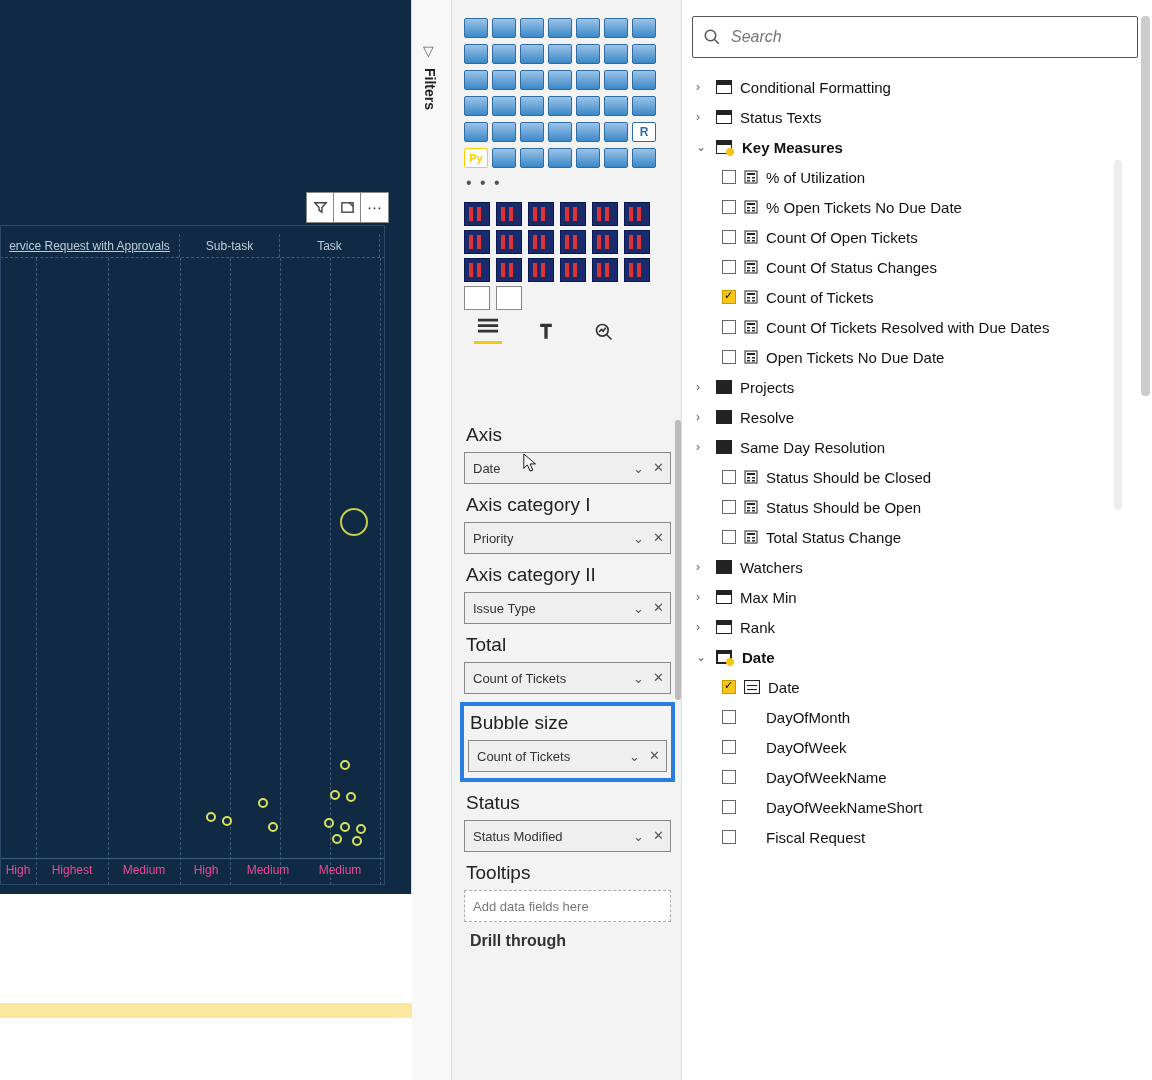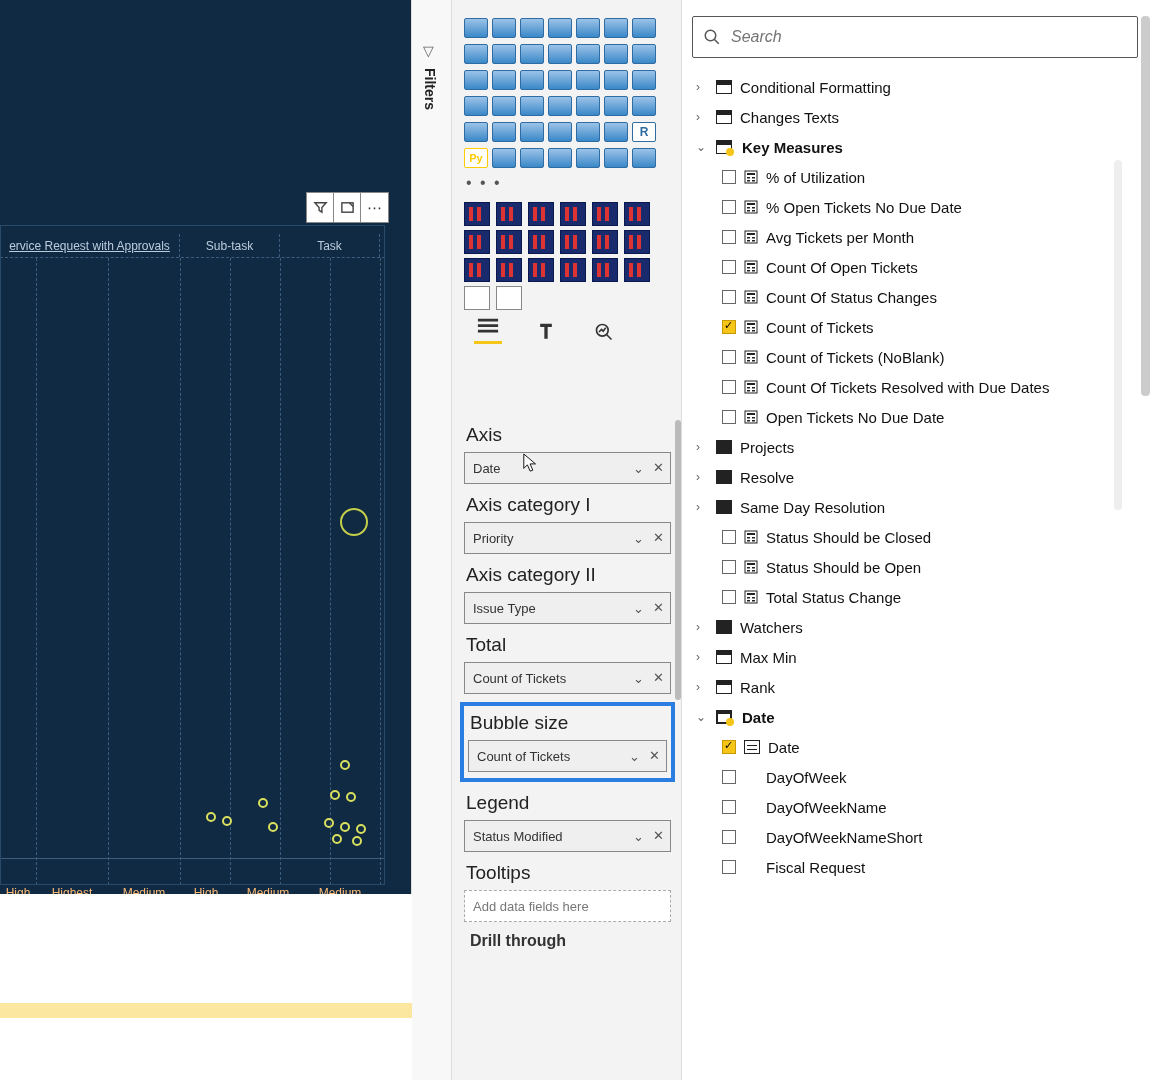--- a/index.html
+++ b/index.html
@@ -10,21 +10,21 @@
   .canvas-area { width: 412px; height: 1080px; background: #102a43; position: relative; border-right: 1px solid #ddd; }
   .chart-box { position: absolute; left: 0; top: 225px; width: 385px; height: 660px; border: 1px solid #2a4a6a; }
   .chart-toolbar { position: absolute; top: 192px; right: 22px; display: flex; background: #fff; border: 1px solid #888; }
   .chart-toolbar .tb-btn { width: 27px; height: 29px; display:flex; align-items:center; justify-content:center; border-right:1px solid #888; color:#333; font-size:15px; }
   .chart-toolbar .tb-btn:last-child { border-right:none; }
   .col-header-row { position: absolute; top: 234px; left: 0; width: 385px; height: 24px; display:flex; color:#bcd; font-size:12px; border-bottom:1px dashed #3c5d7d; }
   .col-header-row > div { border-right:1px dashed #3c5d7d; display:flex; align-items:center; justify-content:center; height:100%; }
   .col1 { width: 180px; text-decoration: underline; } .col2 { width: 100px; } .col3 { width: 100px; }
   .vline { position:absolute; top:258px; height:627px; border-right:1px dashed #3c5d7d; }
   .hline-bottom { position:absolute; top:858px; left:0; width:385px; border-top:1px solid #3c5d7d; }
-  .footer-row { position:absolute; top:863px; left:0; width:385px; display:flex; color:#fdba74; font-size:12px;margin-top:23px; }
+  .footer-row { position:absolute; top:863px; left:0; width:385px; display:flex; color:#ec4899; font-size:12px; }
   .footer-row > div { text-align:center; }
   .bubble { position:absolute; border:2px solid #d9e05d; border-radius:50%; }
   .bubble.sm { width:10px; height:10px; }
   .bubble.lg { width:28px; height:28px; border-color:#c7cf4a; }
   .canvas-lower { position:absolute; top:894px; width:412px; height:186px; background:#fff; }
   .canvas-lower .bar { position:absolute; left:0; top:109px; height:15px; width:412px; background:#fbe7a0; }
 
   
   .filters-strip { width: 40px; height: 1080px; background:#f8f8f8; border-right:1px solid #ddd; position:relative; }
   .filters-strip .arrow { position:absolute; top:44px; left:10px; color:#666; font-size:14px; transform: rotate(-90deg); }
@@ -277,21 +277,21 @@
           <div class="well-box" style="margin-bottom:0">
               <span>Count of Tickets</span>
               <span class="chev">⌄</span>
               <span class="xbtn">✕</span>
             </div>
           <svg class="cursor" style="left:58px; top:28px;" viewBox="0 0 20 24">
               <path fill="#fff" stroke="#000" d="M2 2l0 16 4-4 3 7 3-1-3-7 6 0z"></path>
             </svg>
         </div>
 
-        <div class="well-label">Legend</div>
+        <div class="well-label">Status</div>
         <div class="well-box">
             <span>Status Modified</span>
             <span class="chev">⌄</span>
             <span class="xbtn">✕</span>
           </div>
 
         <div class="well-label">Tooltips</div>
         <div class="well-box empty">
             <span>Add data fields here</span>
           </div>
@@ -312,21 +312,21 @@
     </div>
     <div class="tree" id="fields-tree">
         <div class="node indent1">
           <span class="chev-sm">›</span>
           <span class="tbl-icon" style="background:#fff;border:1px solid #222;box-shadow:inset 0 4px #222"></span>
           <span style="font-weight:400">Conditional Formatting</span>
         </div>
         <div class="node indent1">
           <span class="chev-sm">›</span>
           <span class="tbl-icon" style="background:#fff;border:1px solid #222;box-shadow:inset 0 4px #222"></span>
-          <span style="font-weight:400">Changes Texts</span>
+          <span style="font-weight:400">Status Texts</span>
         </div>
         <div class="node indent1">
           <span class="chev-sm">⌄</span>
           <span class="tbl-icon" style="background:#fff;border:1px solid #222;box-shadow:inset 0 4px #222"></span>
           <span style="width:8px;height:8px;background:#f5c518;border-radius:50%;display:inline-block;margin-left:-14px;margin-top:10px;position:relative;"></span>
           <span style="font-weight:600">Key Measures</span>
         </div>
         <div class="node indent2">
           <span class="cb"></span>
           <span class="measure-icon"><svg viewBox="0 0 14 14">
@@ -354,32 +354,20 @@
         <div class="node indent2">
           <span class="cb"></span>
           <span class="measure-icon"><svg viewBox="0 0 14 14">
               <rect x="1" y="1" width="12" height="12" fill="none" stroke="#222"></rect>
               <rect x="3" y="3" width="8" height="2" fill="#222"></rect>
               <rect x="3" y="7" width="3" height="1.5" fill="#222"></rect>
               <rect x="8" y="7" width="3" height="1.5" fill="#222"></rect>
               <rect x="3" y="10" width="3" height="1.5" fill="#222"></rect>
               <rect x="8" y="10" width="3" height="1.5" fill="#222"></rect>
             </svg></span>
-          <span>Avg Tickets per Month</span>
-        </div>
-        <div class="node indent2">
-          <span class="cb"></span>
-          <span class="measure-icon"><svg viewBox="0 0 14 14">
-              <rect x="1" y="1" width="12" height="12" fill="none" stroke="#222"></rect>
-              <rect x="3" y="3" width="8" height="2" fill="#222"></rect>
-              <rect x="3" y="7" width="3" height="1.5" fill="#222"></rect>
-              <rect x="8" y="7" width="3" height="1.5" fill="#222"></rect>
-              <rect x="3" y="10" width="3" height="1.5" fill="#222"></rect>
-              <rect x="8" y="10" width="3" height="1.5" fill="#222"></rect>
-            </svg></span>
           <span>Count Of Open Tickets</span>
         </div>
         <div class="node indent2">
           <span class="cb"></span>
           <span class="measure-icon"><svg viewBox="0 0 14 14">
               <rect x="1" y="1" width="12" height="12" fill="none" stroke="#222"></rect>
               <rect x="3" y="3" width="8" height="2" fill="#222"></rect>
               <rect x="3" y="7" width="3" height="1.5" fill="#222"></rect>
               <rect x="8" y="7" width="3" height="1.5" fill="#222"></rect>
               <rect x="3" y="10" width="3" height="1.5" fill="#222"></rect>
@@ -391,32 +379,20 @@
           <span class="cb chk"></span>
           <span class="measure-icon"><svg viewBox="0 0 14 14">
               <rect x="1" y="1" width="12" height="12" fill="none" stroke="#222"></rect>
               <rect x="3" y="3" width="8" height="2" fill="#222"></rect>
               <rect x="3" y="7" width="3" height="1.5" fill="#222"></rect>
               <rect x="8" y="7" width="3" height="1.5" fill="#222"></rect>
               <rect x="3" y="10" width="3" height="1.5" fill="#222"></rect>
               <rect x="8" y="10" width="3" height="1.5" fill="#222"></rect>
             </svg></span>
           <span>Count of Tickets</span>
-        </div>
-        <div class="node indent2">
-          <span class="cb"></span>
-          <span class="measure-icon"><svg viewBox="0 0 14 14">
-              <rect x="1" y="1" width="12" height="12" fill="none" stroke="#222"></rect>
-              <rect x="3" y="3" width="8" height="2" fill="#222"></rect>
-              <rect x="3" y="7" width="3" height="1.5" fill="#222"></rect>
-              <rect x="8" y="7" width="3" height="1.5" fill="#222"></rect>
-              <rect x="3" y="10" width="3" height="1.5" fill="#222"></rect>
-              <rect x="8" y="10" width="3" height="1.5" fill="#222"></rect>
-            </svg></span>
-          <span>Count of Tickets (NoBlank)</span>
         </div>
         <div class="node indent2">
           <span class="cb"></span>
           <span class="measure-icon"><svg viewBox="0 0 14 14">
               <rect x="1" y="1" width="12" height="12" fill="none" stroke="#222"></rect>
               <rect x="3" y="3" width="8" height="2" fill="#222"></rect>
               <rect x="3" y="7" width="3" height="1.5" fill="#222"></rect>
               <rect x="8" y="7" width="3" height="1.5" fill="#222"></rect>
               <rect x="3" y="10" width="3" height="1.5" fill="#222"></rect>
               <rect x="8" y="10" width="3" height="1.5" fill="#222"></rect>
@@ -504,20 +480,25 @@
         <div class="node indent1">
           <span class="chev-sm">⌄</span>
           <span class="tbl-icon" style="background:#fff;border:1px solid #222;box-shadow:inset 0 3px #222, inset 0 0 0 1px #222"></span>
           <span style="width:8px;height:8px;background:#f5c518;border-radius:50%;display:inline-block;margin-left:-14px;margin-top:10px;position:relative;"></span>
           <span style="font-weight:600">Date</span>
         </div>
         <div class="node indent2">
           <span class="cb chk"></span>
           <span class="hier-icon"></span>
           <span>Date</span>
+        </div>
+        <div class="node indent2">
+          <span class="cb"></span>
+          <span style="width:14px"></span>
+          <span>DayOfMonth</span>
         </div>
         <div class="node indent2">
           <span class="cb"></span>
           <span style="width:14px"></span>
           <span>DayOfWeek</span>
         </div>
         <div class="node indent2">
           <span class="cb"></span>
           <span style="width:14px"></span>
           <span>DayOfWeekName</span>

